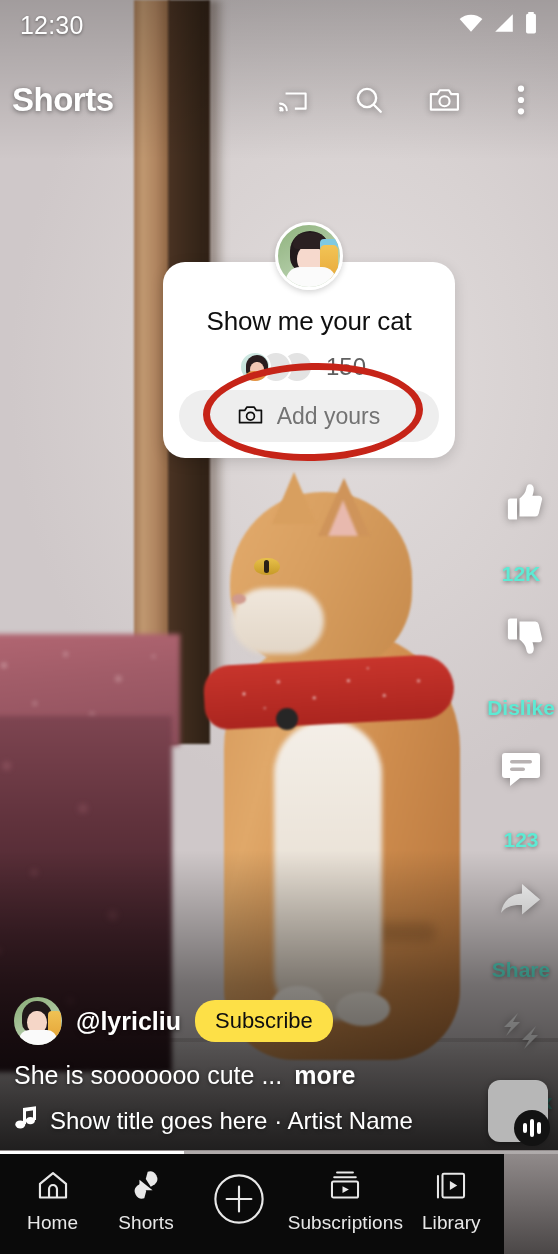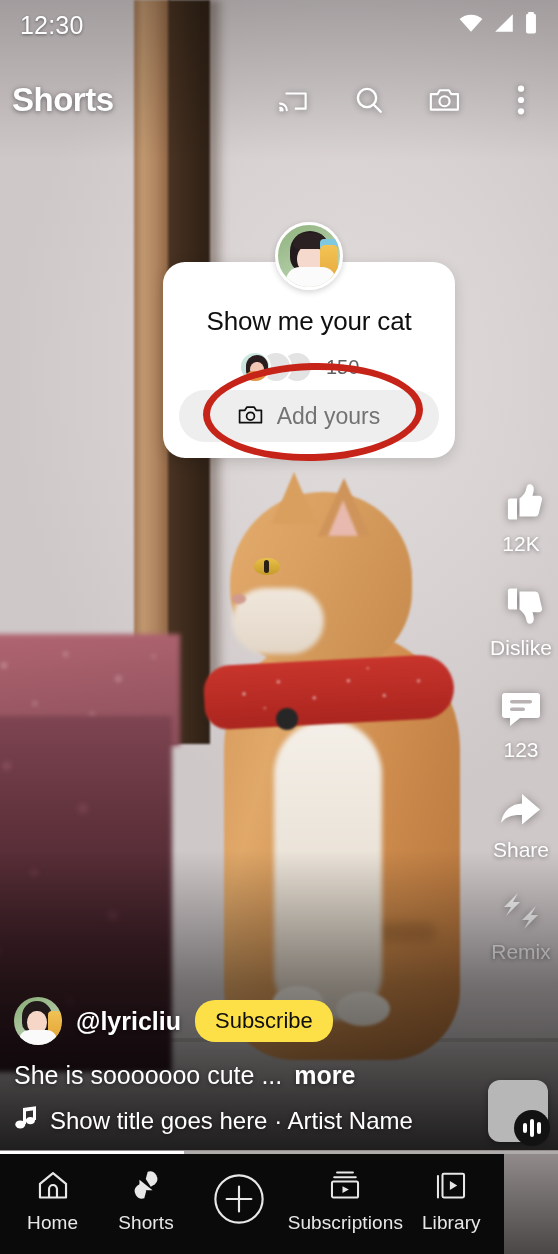--- a/index.html
+++ b/index.html
@@ -262,21 +262,21 @@
   }
   .face.f1 { background:linear-gradient(160deg,#cfe8e2,#bfe0d8); z-index:3; }
   .f1-hair { position:absolute; left:5px; top:2px; width:22px; height:20px;
              border-radius:11px 11px 4px 4px; background:#2a1d1f; }
   .f1-face { position:absolute; left:9px; top:9px; width:14px; height:15px;
              border-radius:7px/8px; background:#f3c7b4; }
   .f1-body { position:absolute; left:4px; bottom:-2px; width:24px; height:12px;
              border-radius:8px 8px 0 0; background:#e8913f; }
   .face.f2 { z-index:2; background:#e3e3e3; }
   .face.f3 { z-index:1; background:#e3e3e3; }
-  .faces-count { font-size:20px; color:#606060; margin-left:24px; }
+  .faces-count { font-size:24px; color:#606060; margin-left:24px; }
 
   .add-yours-btn {
     position:absolute; left:16px; top:128px; width:260px; height:52px;
     background:#eeeeee; border-radius:26px;
     display:flex; align-items:center; justify-content:center; gap:13px;
     border:none; cursor:pointer;
   }
   .add-yours-label { font-size:23px; font-weight:500; color:#737373; }
 
   
@@ -289,22 +289,22 @@
 
   
   .action-rail {
     position:absolute; right:-2px; top:480px; width:78px;
     display:flex; flex-direction:column; align-items:center; gap:28px;
     color:#fff;
   }
   .action { display:flex; flex-direction:column; align-items:center; gap:4px; cursor:pointer; }
   .action-icon { filter:drop-shadow(0 1px 4px rgba(0,0,0,.35)); display:block; }
   .action-label {
-    font-size:21px; font-weight:400; color:#ffffff;
-    text-shadow:0 1px 4px rgba(0,0,0,.45); white-space:nowrap;
+    font-size:21px; font-weight:700; color:#5eead4;
+    text-shadow:0 1px 4px rgba(0,0,0,.45); white-space:nowrap;margin-top:30px;
   }
 
   
   .bottom-scrim {
     position:absolute; left:0; bottom:104px; width:558px; height:300px;
     background:linear-gradient(180deg,rgba(0,0,0,0) 0%, rgba(0,0,0,.45) 45%, rgba(0,0,0,.78) 100%);
     pointer-events:none;
   }
   .meta { position:absolute; left:14px; bottom:118px; width:470px; color:#fff; }
   .channel-row { display:flex; align-items:center; gap:14px; }

